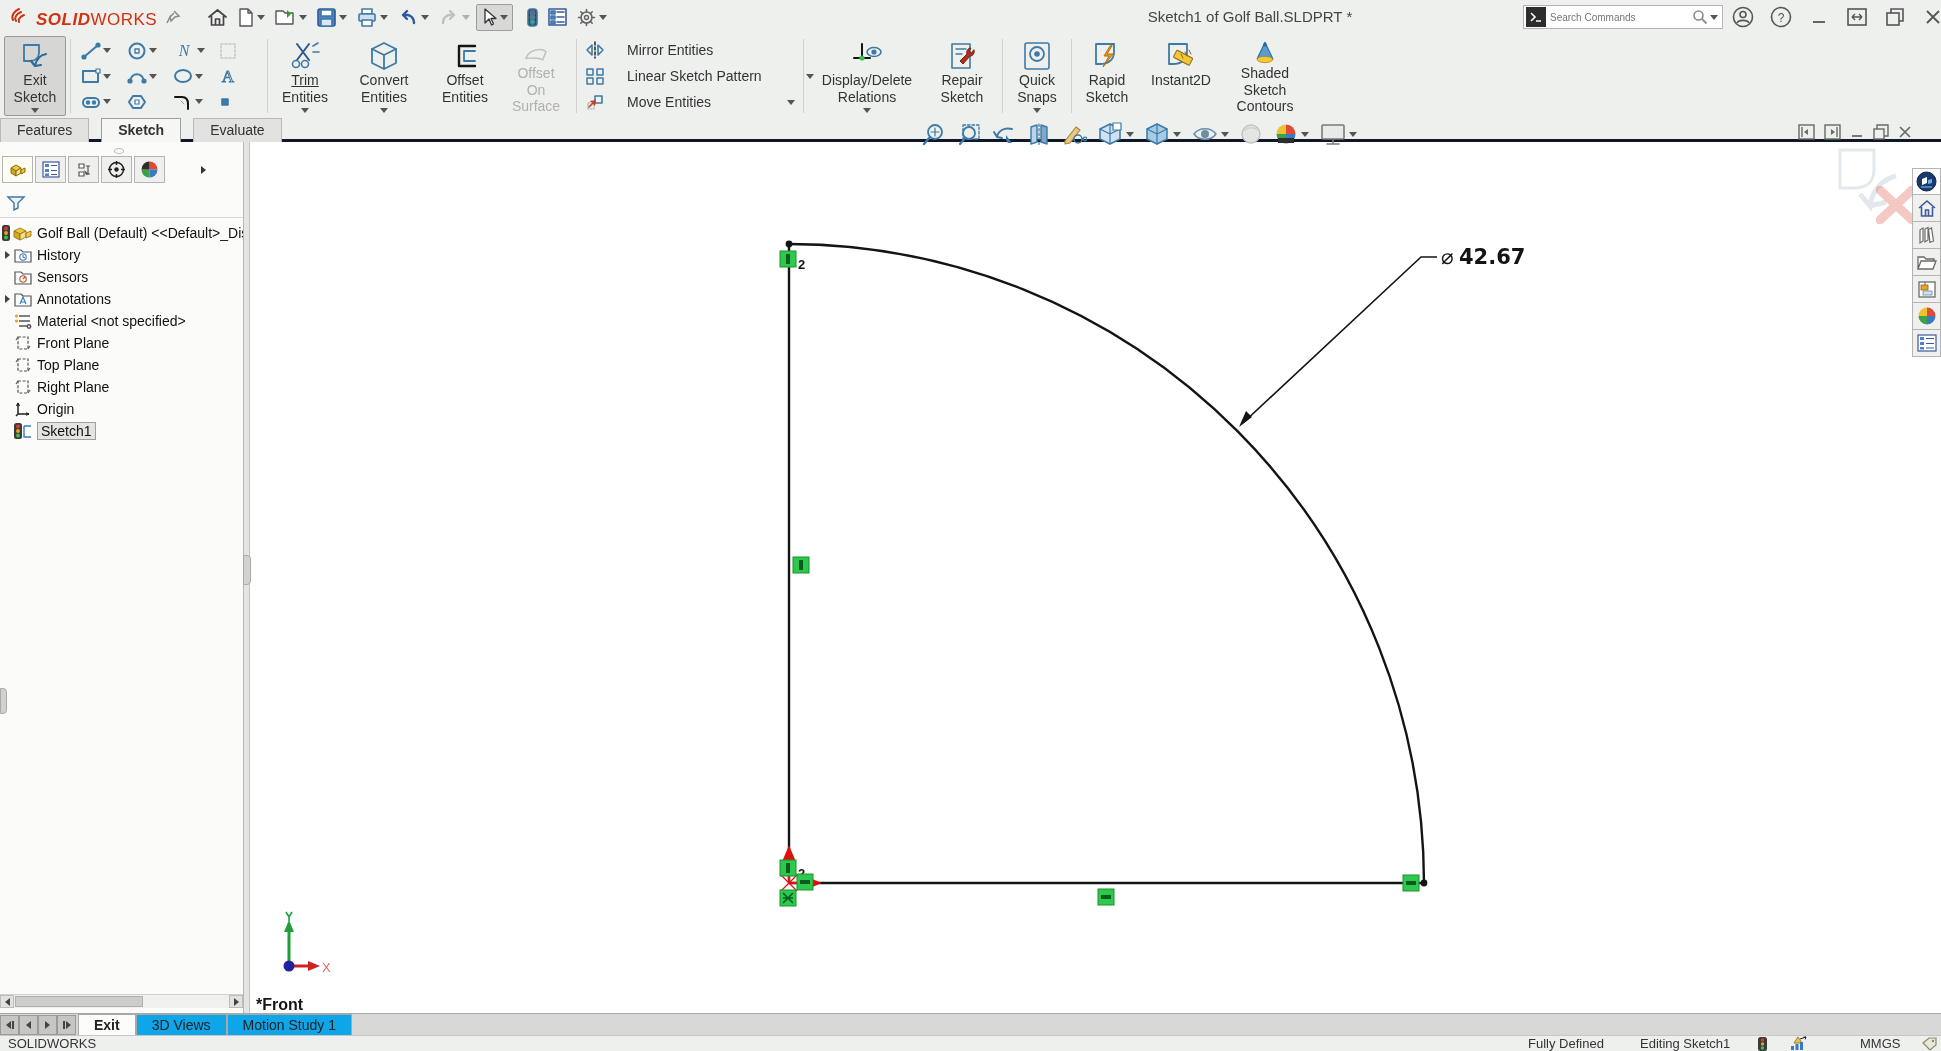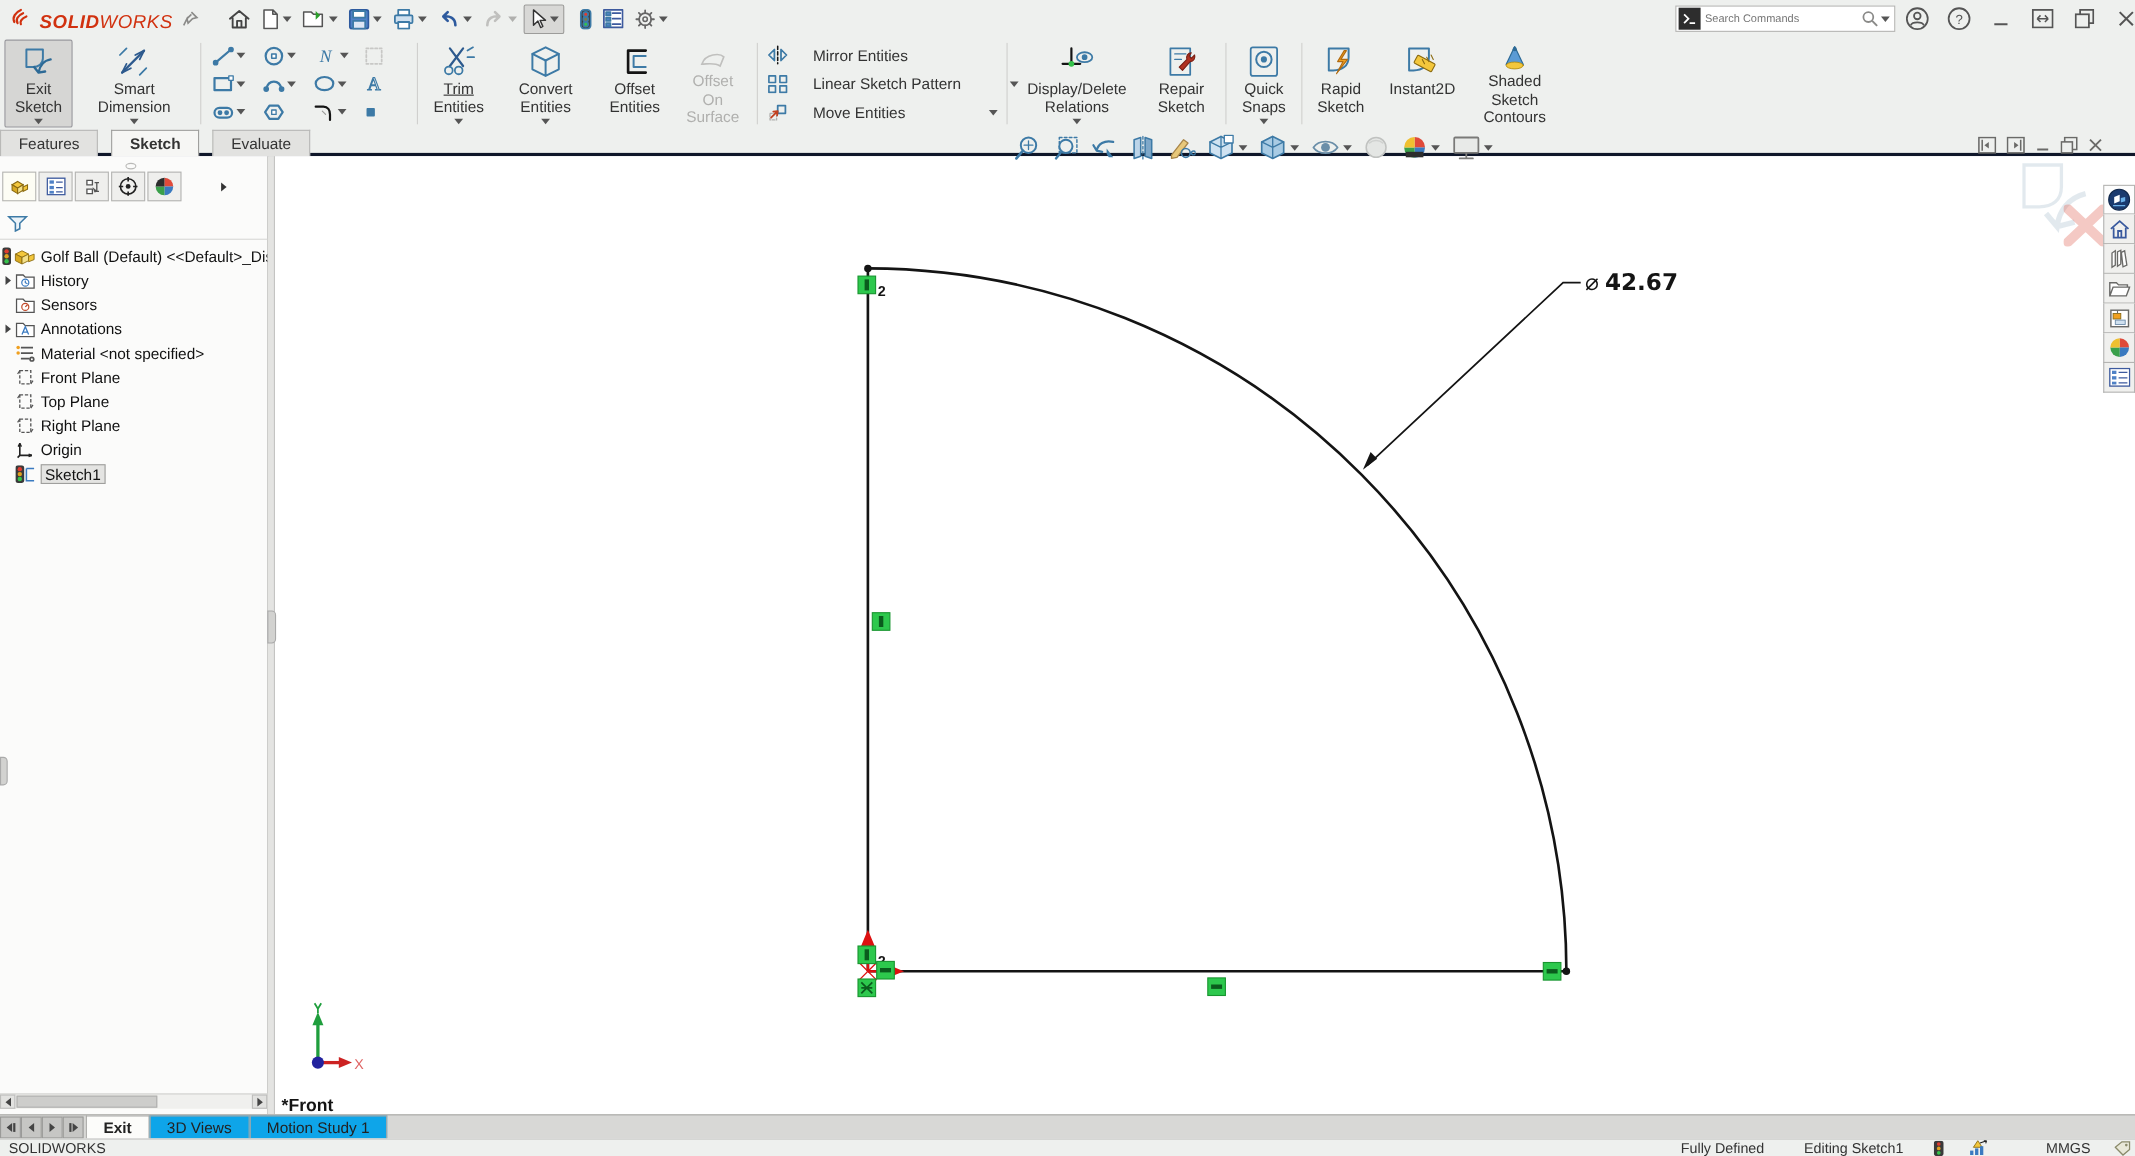--- a/index.html
+++ b/index.html
@@ -12,21 +12,21 @@
 .caret{width:0;height:0;border-left:4px solid transparent;border-right:4px solid transparent;border-top:5px solid #555}
 .caret.up{border-top:none;border-bottom:5px solid #555}
 .tri-r{width:0;height:0;border-top:4px solid transparent;border-bottom:4px solid transparent;border-left:5px solid #444}
 .tri-l{width:0;height:0;border-top:4px solid transparent;border-bottom:4px solid transparent;border-right:5px solid #444}
 
 #chrome{position:absolute;left:0;top:0;width:1941px;height:142px;background:#eef0ee;border-bottom:3px solid #0f172a}
 #menubar{position:absolute;left:0;top:0;width:1941px;height:34px;display:flex;align-items:center}
 #logo{display:flex;align-items:baseline;margin-left:10px;cursor:default}
 #logo .mark{margin-right:4px}
 #logo .t1{color:#d1310f;font-weight:bold;font-style:italic;font-size:17px;letter-spacing:.5px}
-#logo .t2{color:#d1310f;font-weight:300;font-style:italic;font-size:17px;letter-spacing:.5px}
+#logo .t2{color:#d1310f;font-weight:300;font-size:17px;letter-spacing:.5px}
 .menu-item{font-size:15px;color:#222;padding:6px 13px;cursor:default}
 .tbtn{display:flex;align-items:center;gap:3px;padding:3px 4px;border-radius:2px}
 .tbtn.pressed{background:#d8d8d6;border:1px solid #9c9c9a}
 #title{position:absolute;left:1040px;top:0;width:420px;height:34px;line-height:34px;text-align:center;font-size:15px;color:#444;white-space:nowrap}
 #searchbox{position:absolute;left:1523px;top:5px;width:200px;height:24px;background:#fff;border:1px solid #b4b4b2;display:flex;align-items:center}
 #searchbox .term{width:20px;height:20px;background:#2d2d2d;margin:0 4px 0 2px;display:flex;align-items:center;justify-content:center}
 #searchbox input{border:none;outline:none;flex:1;font-size:10px;color:#666;font-family:Liberation Sans, sans-serif;background:transparent;min-width:0}
 .winbtn{width:30px;height:26px;display:flex;align-items:center;justify-content:center}
 
 #ribbon{position:absolute;left:0;top:34px;width:1941px;height:84px;display:flex;align-items:stretch;padding:2px 0 2px 4px}
@@ -179,20 +179,21 @@
       <div class="tbtn">
           <svg width="19" height="19" viewBox="0 0 19 19">
             <circle cx="9.5" cy="9.5" r="5.5" stroke="#666" fill="none" stroke-width="1.6"></circle>
             <circle cx="9.5" cy="9.5" r="2" stroke="#666" fill="none" stroke-width="1.4"></circle>
             <path d="M9.5 1.5 V4 M9.5 15 V17.5 M1.5 9.5 H4 M15 9.5 H17.5 M3.8 3.8 L5.6 5.6 M13.4 13.4 L15.2 15.2 M15.2 3.8 L13.4 5.6 M5.6 13.4 L3.8 15.2" stroke="#666" stroke-width="1.6"></path>
           </svg>
           <span class="caret"></span>
         </div>
     </div>
   </div>
+  <div id="title">Sketch1 of Golf Ball.SLDPRT *</div>
   <div id="searchbox">
     <span class="term">
         <svg width="12" height="10" viewBox="0 0 12 10">
           <path d="M1 1 L5 5 L1 9 M6 9 H11" stroke="#fff" stroke-width="1.6" fill="none"></path>
         </svg>
       </span>
     <input placeholder="Search Commands" style="">
     <span style="margin:0 2px">
         <svg width="16" height="16" viewBox="0 0 16 16">
           <circle cx="6.5" cy="6.5" r="4.5" stroke="#8a8a88" fill="none" stroke-width="1.6"></circle>
@@ -240,30 +241,20 @@
   </div>
 
   <div id="ribbon">
     <div class="bigbtn active ic" style="width:62px">
       <svg width="32" height="32" viewBox="0 0 32 32">
           <path d="M5 5 H20 V13 C20 18 16 21 11 21 H5 Z" stroke="#3d7aa6" fill="none" stroke-width="1.8"></path>
           <path d="M27 14 C21 15 17 20 16 26 L12 21 M16 26 L22 25" stroke="#2d6a96" stroke-width="2.2" fill="none"></path>
         </svg>
       <span class="lbl">Exit</span>
       <span class="lbl">Sketch</span>
-      <span class="caret"></span>
-    </div>
-    <div class="bigbtn ic" style="width:112px">
-      <svg width="34" height="32" viewBox="0 0 34 32">
-          <path d="M6 26 L26 6" stroke="#2d5a8e" stroke-width="2"></path>
-          <path d="M6 26 L10 18 M6 26 L14 22 M26 6 L18 10 M26 6 L22 14" stroke="#2d5a8e" stroke-width="1.6"></path>
-          <path d="M10 4 L4 10 M28 22 L22 28" stroke="#3d7aa6" stroke-width="1.6"></path>
-        </svg>
-      <span class="lbl">Smart</span>
-      <span class="lbl">Dimension</span>
       <span class="caret"></span>
     </div>
     <div class="rsep"></div>
 
     <div class="grid3 ic">
       <div class="grow">
         <div class="gcell">
             <svg width="20" height="18" viewBox="0 0 20 18">
               <path d="M3 15 L17 3" stroke-width="2"></path>
               <circle cx="3" cy="15" r="1.8" fill="#3d7aa6"></circle>

